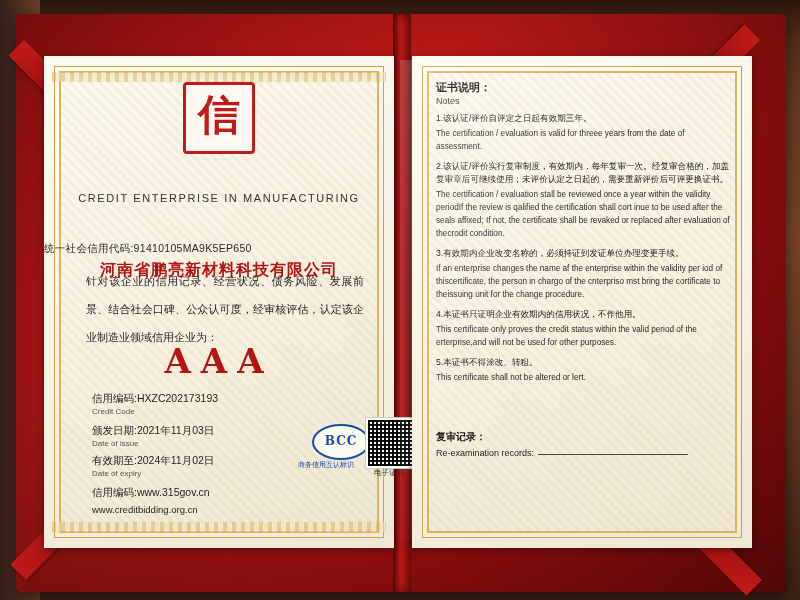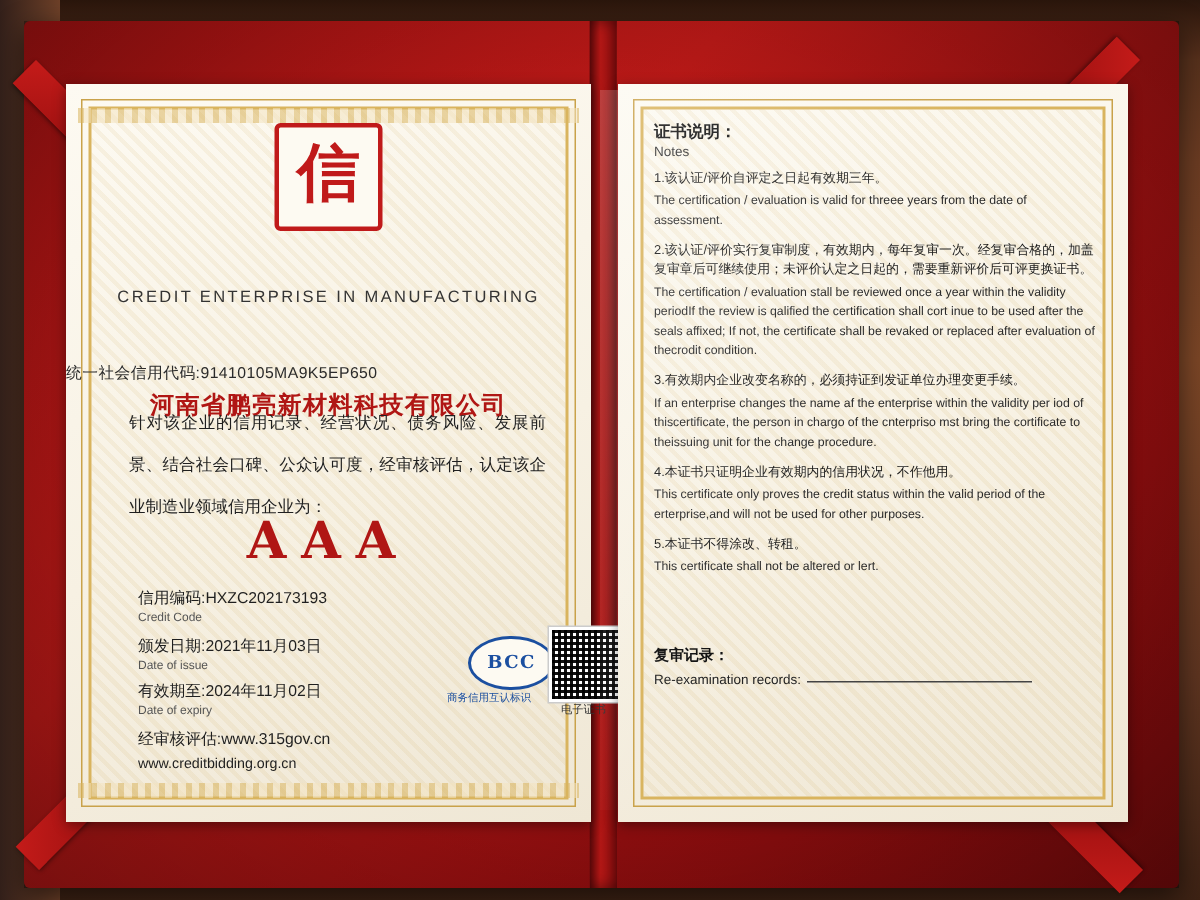--- a/index.html
+++ b/index.html
@@ -215,21 +215,21 @@
     </div>
     <div class="field f2">
       <span class="lbl-cn">颁发日期:2021年11月03日</span>
       <span class="lbl-en">Date of issue</span>
     </div>
     <div class="field f3">
       <span class="lbl-cn">有效期至:2024年11月02日</span>
       <span class="lbl-en">Date of expiry</span>
     </div>
     <div class="field f4">
-      <span class="lbl-cn">经审核评估:www.315gov.cn</span>
+      <span class="lbl-cn">信用编码:www.315gov.cn</span>
     </div>
     <div class="field f5">www.creditbidding.org.cn</div>
 
     <div class="bcc">
       <div class="bcc-ring">BCC</div>
       <div class="bcc-cap">商务信用互认标识</div>
     </div>
 
     <div class="qr"></div>
     <div class="qr-cap">电子证书</div>

